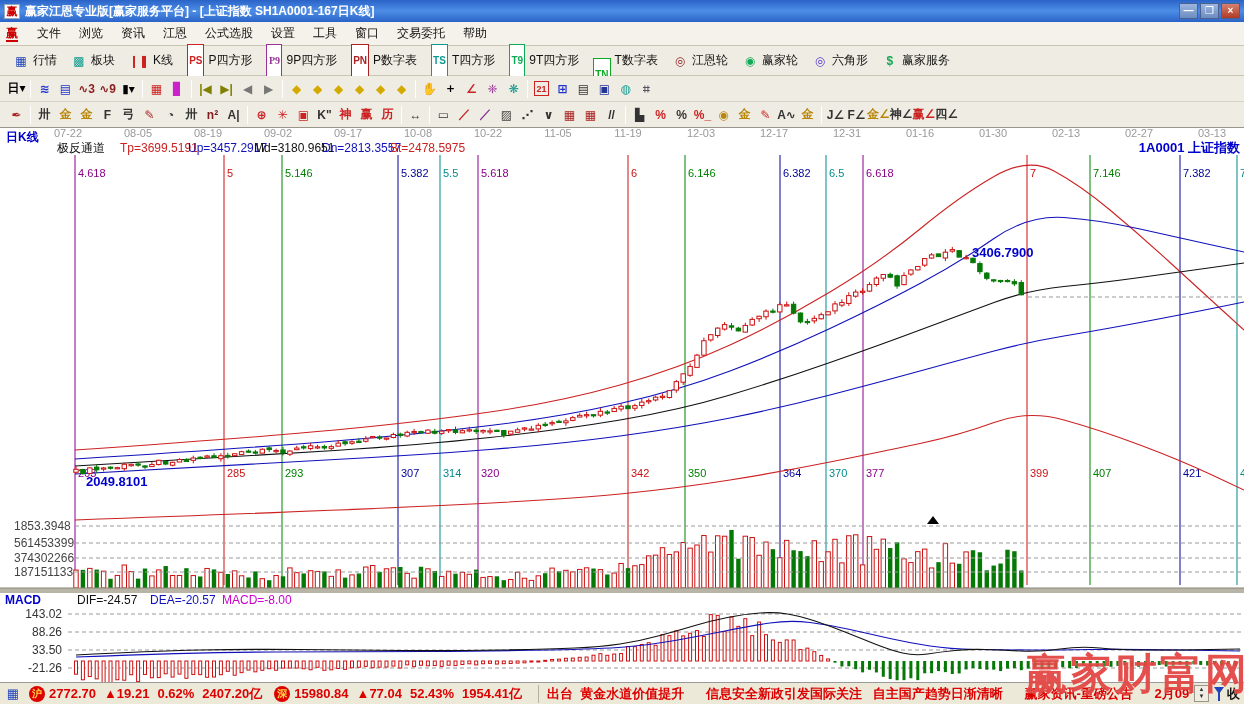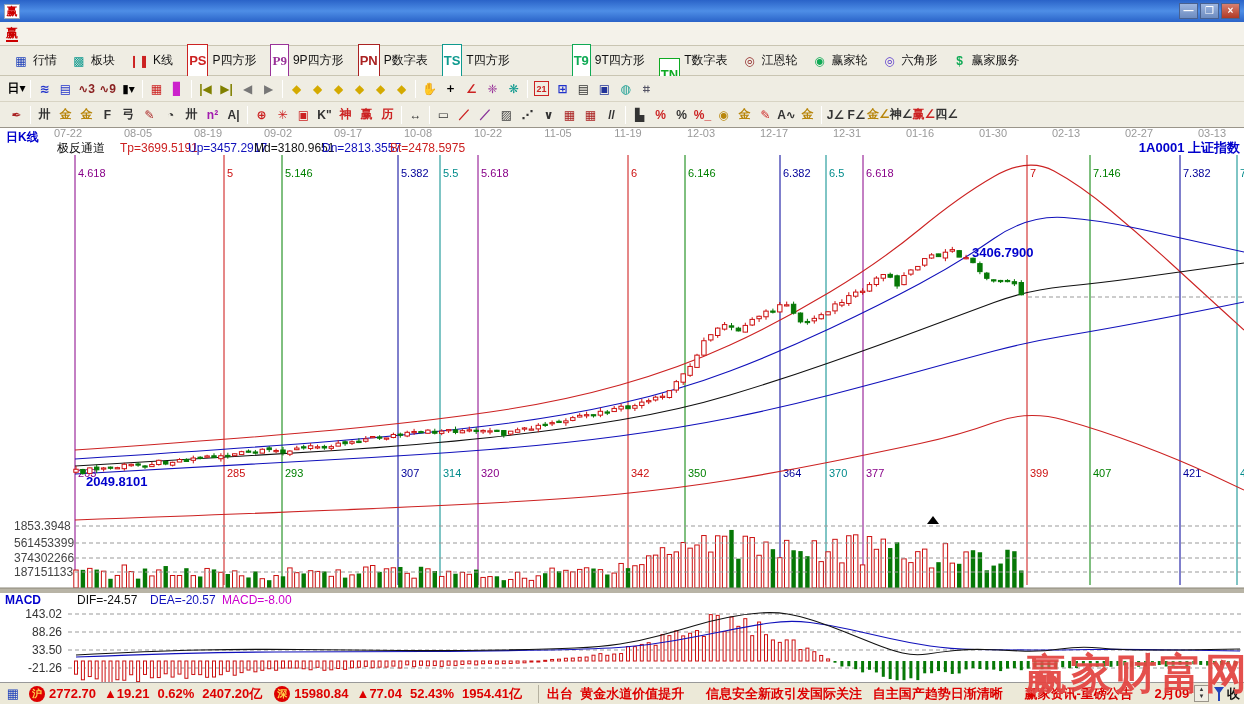--- a/index.html
+++ b/index.html
@@ -19,21 +19,21 @@
   
   .menubar{position:absolute;left:0;top:22px;width:1244px;height:24px;background:#f4f2ea;
     border-bottom:1px solid #c9c5b2;display:flex;align-items:center;padding:0 6px;color:#111;}
   .menubar .logo2{color:#c00;font-weight:bold;margin-right:10px;border-bottom:2px solid #c00;line-height:14px;}
   .menuitem{padding:2px 9px;cursor:default;}
   
   .toolbar1{position:absolute;left:0;top:46px;width:1244px;height:30px;background:#efede3;
     border-bottom:1px solid #c9c5b2;display:flex;align-items:center;padding:0 6px;color:#111;}
   .tbtn{display:inline-flex;align-items:center;gap:4px;padding:3px 7px;cursor:default;}
   .ic{min-width:16px;height:15px;display:inline-flex;align-items:center;justify-content:center;font-size:12px;font-weight:bold;}
-  .ic.boxed{font-size:13px;border:1px solid;padding:16px 1px;height:13px;background:#fff;}
+  .ic.boxed{font-size:10px;border:1px solid;padding:16px 1px;height:13px;background:#fff;}
   
   .iconrow{position:absolute;width:1244px;background:#efede3;display:flex;align-items:center;padding:0 6px;}
   .iconrow2{top:76px;height:26px;border-bottom:1px solid #d8d4c4;}
   .iconrow3{top:102px;height:26px;border-bottom:1px solid #9a958a;}
   .ti{min-width:21px;height:20px;display:inline-flex;align-items:center;justify-content:center;
       font-size:12px;font-weight:bold;cursor:default;}
   .sep{width:1px;height:18px;background:#bdb9a8;margin:0 3px;border-right:1px solid #fff;}
   
   .chartwrap{position:absolute;left:0;top:128px;width:1244px;height:554px;background:#fff;}
   svg text{font-family:"Liberation Sans","DejaVu Sans",sans-serif;}
@@ -59,29 +59,31 @@
     font-size:42px;font-weight:bold;letter-spacing:3px;color:rgba(222,42,38,0.82);
     text-shadow:0 0 1px rgba(255,255,255,.7);}
 </style>
 </head>
 <body>
 
 <div class="app">
 
   <div class="titlebar">
     <span class="logo">赢</span>
+    <span>赢家江恩专业版[赢家服务平台] - [上证指数  SH1A0001-167日K线]</span>
     <span class="winbtns">
       <span class="winbtn">—</span>
       <span class="winbtn">❐</span>
       <span class="winbtn close">×</span>
     </span>
   </div>
 
   <div class="menubar">
     <span class="logo2">赢</span>
+    <span id="menu-items"><span class="menuitem">文件</span><span class="menuitem">浏览</span><span class="menuitem">资讯</span><span class="menuitem">江恩</span><span class="menuitem">公式选股</span><span class="menuitem">设置</span><span class="menuitem">工具</span><span class="menuitem">窗口</span><span class="menuitem">交易委托</span><span class="menuitem">帮助</span></span>
   </div>
 
   <div class="toolbar1" id="toolbar-quick">
       <span class="tbtn">
         <span class="ic" style="color: rgb(34, 68, 187);">▦</span>
         <span>行情</span>
       </span>
       <span class="tbtn">
         <span class="ic" style="color: rgb(15, 154, 143);">▩</span>
         <span>板块</span>
@@ -100,21 +102,21 @@
       </span>
       <span class="tbtn">
         <span class="ic boxed" style="color: rgb(170, 34, 34); border-color: rgb(170, 34, 34);">PN</span>
         <span>P数字表</span>
       </span>
       <span class="tbtn">
         <span class="ic boxed" style="color: rgb(15, 154, 143); border-color: rgb(15, 154, 143);">TS</span>
         <span>T四方形</span>
       </span>
       <span class="tbtn">
-        <span class="ic boxed" style="color: rgb(15, 170, 85); border-color: rgb(15, 170, 85); margin-left: 48px;">T9</span>
+        <span class="ic boxed" style="color: rgb(15, 170, 85); border-color: rgb(15, 170, 85);">T9</span>
         <span>9T四方形</span>
       </span>
       <span class="tbtn">
         <span class="ic boxed" style="color: rgb(15, 170, 34); border-color: rgb(15, 170, 34); margin-top: 28px;">TN</span>
         <span>T数字表</span>
       </span>
       <span class="tbtn">
         <span class="ic" style="color: rgb(139, 26, 26);">◎</span>
         <span>江恩轮</span>
       </span>
@@ -173,21 +175,21 @@
       <span class="ti" style="color: rgb(170, 34, 34);">✒</span>
       <span class="sep"></span>
       <span class="ti" style="color: rgb(51, 51, 51);">卅</span>
       <span class="ti" style="color: rgb(184, 134, 11);">金</span>
       <span class="ti" style="color: rgb(184, 134, 11);">金</span>
       <span class="ti" style="color: rgb(51, 51, 51);">F</span>
       <span class="ti" style="color: rgb(51, 51, 51);">弓</span>
       <span class="ti" style="color: rgb(170, 34, 34);">✎</span>
       <span class="ti" style="color: rgb(51, 51, 51);">◔</span>
       <span class="ti" style="color: rgb(51, 51, 51);">卅</span>
-      <span class="ti" style="color: #a21caf;">n²</span>
+      <span class="ti" style="color: #7f1d1d;">n²</span>
       <span class="ti" style="color: rgb(51, 51, 51);">A|</span>
       <span class="sep"></span>
       <span class="ti" style="color: rgb(204, 34, 34);">⊕</span>
       <span class="ti" style="color: rgb(204, 34, 34);">✳</span>
       <span class="ti" style="color: rgb(204, 34, 34);">▣</span>
       <span class="ti" style="color: rgb(51, 51, 51);">K"</span>
       <span class="ti" style="color: rgb(204, 34, 34);">神</span>
       <span class="ti" style="color: rgb(204, 34, 34);">赢</span>
       <span class="ti" style="color: rgb(204, 34, 34);">历</span>
       <span class="sep"></span>

